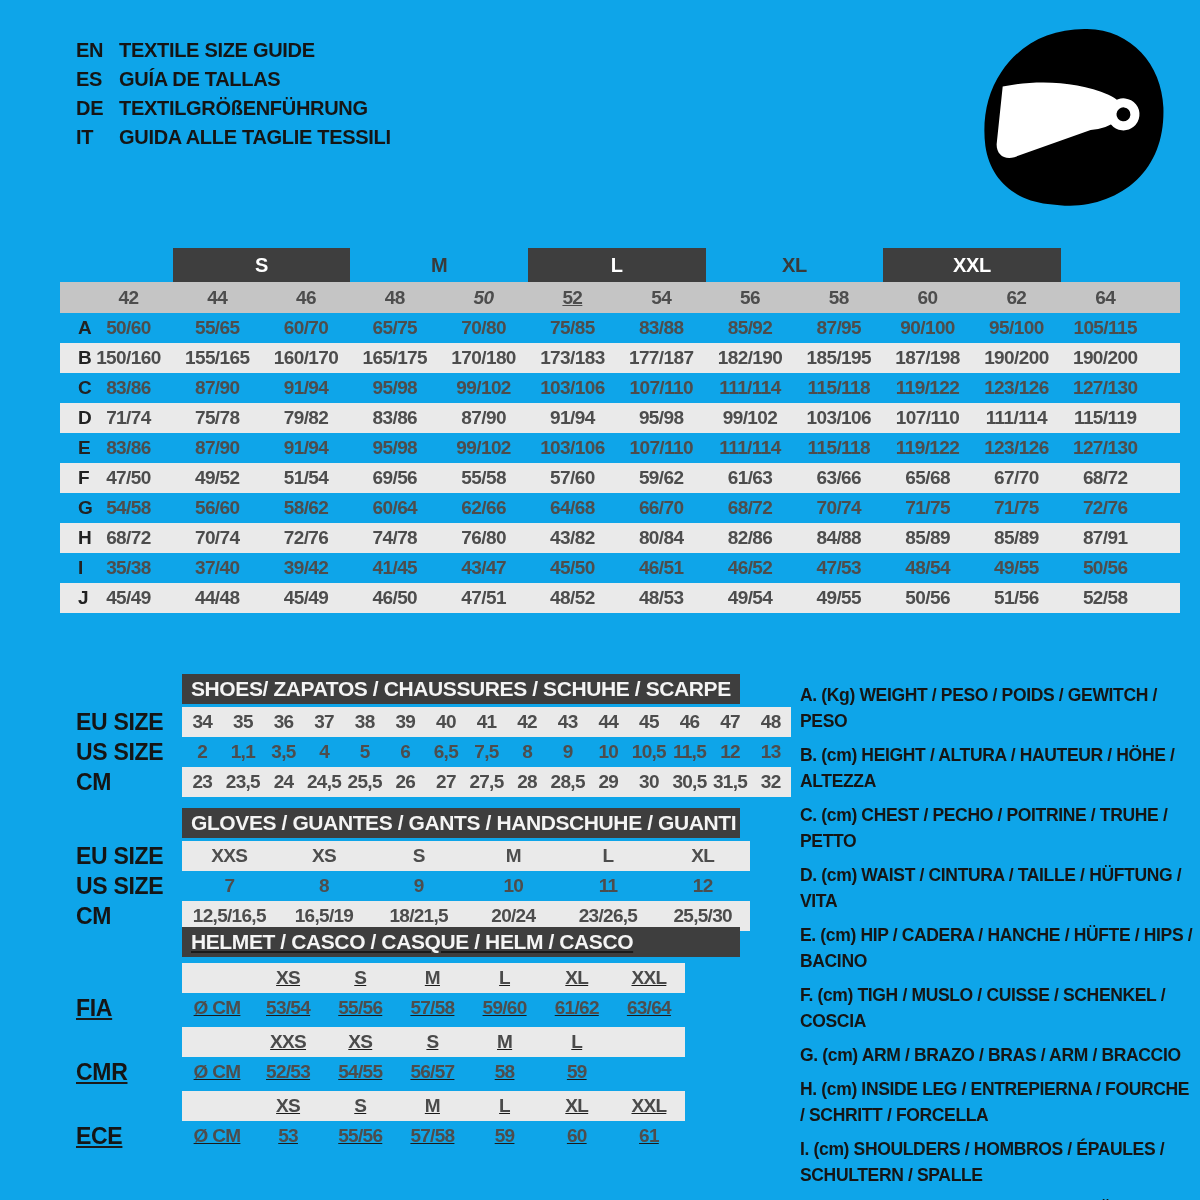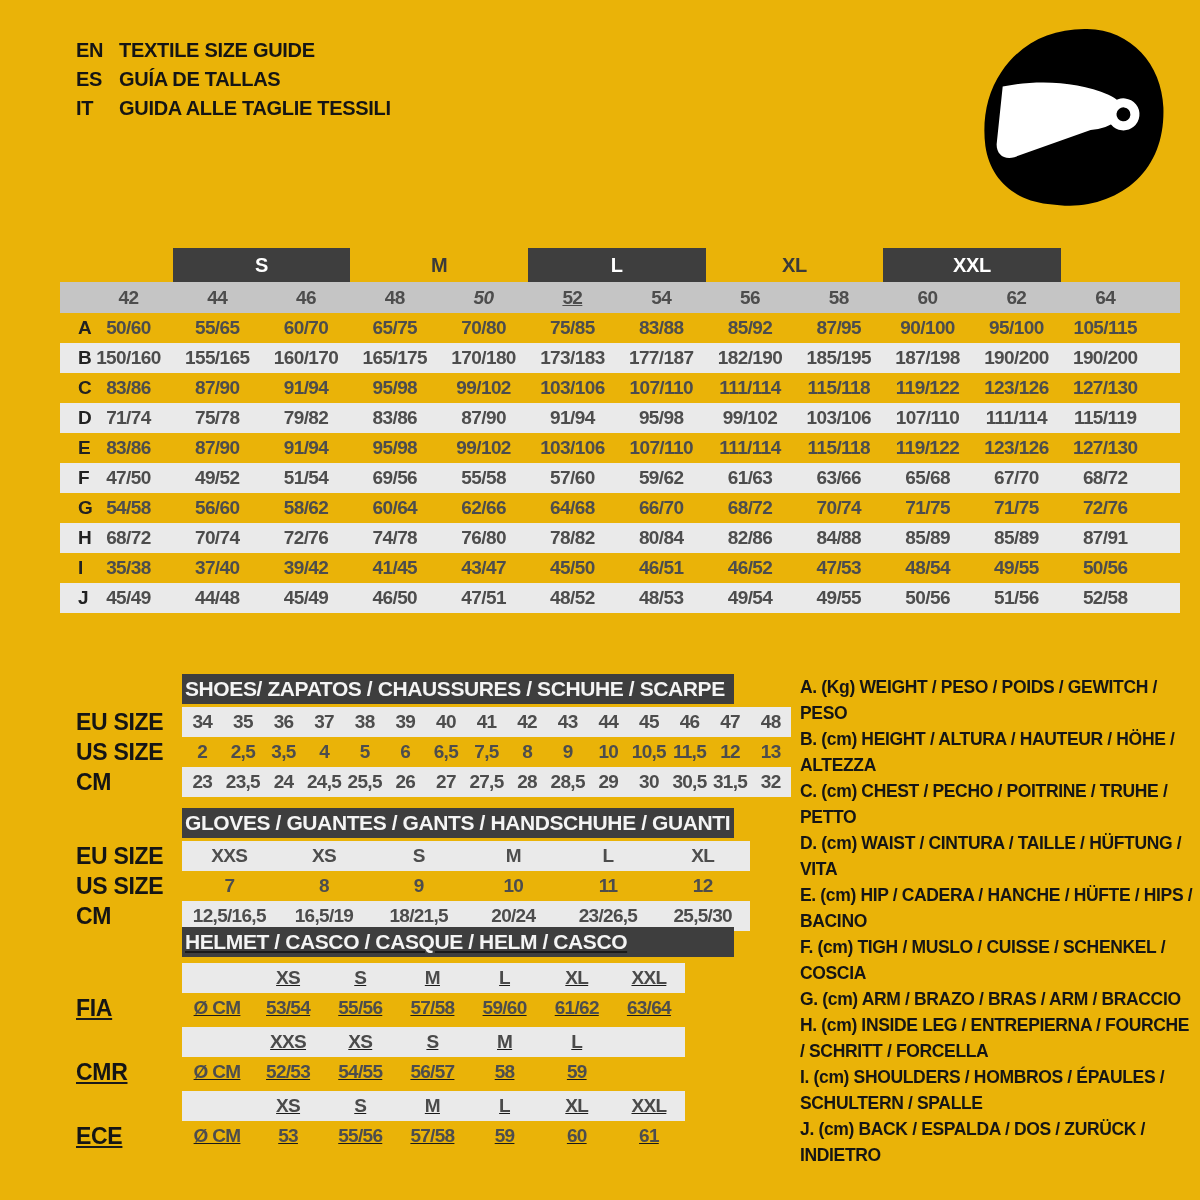--- a/index.html
+++ b/index.html
@@ -1,17 +1,17 @@
 <!DOCTYPE html>
 <html><head>
 <meta charset="utf-8">
 <style>
   html,body { margin:0; padding:0; background:#fff; }
   #canvas {
-    position:relative; width:1200px; height:1200px; background:#eab308;
+    position:relative; width:1200px; height:1200px; background:#0ea5e9;
     font-family:"Liberation Sans", sans-serif; font-weight:700; overflow:hidden;
     color:#1a1a1a;
   }
 
   
   .lang { position:absolute; left:76px; top:36px; }
   .lang-row { display:flex; height:29px; align-items:center; font-size:20px; letter-spacing:-0.3px; color:#151515; }
   .lang-code { width:43px; }
 
   
@@ -31,52 +31,56 @@
   .mt-letter { padding-left:18px; font-size:19px; color:#222; overflow:visible; }
   .mt-val { text-align:center; font-size:19px; letter-spacing:-0.6px; color:#4d4d4d; white-space:nowrap; }
 
   
   .bsec { position:absolute; left:76px; }
   #shoes-sec  { top:674px; width:716px; }
   #gloves-sec { top:808px; width:676px; }
   #helmet-sec { top:927px; width:612px;text-decoration:underline; }
 
   .bbar { margin-left:106px; width:549px; height:30px; background:#3e3e3e; color:#f4f4f4;
-          display:flex; align-items:center; padding-left:3px; font-size:21px; letter-spacing:-0.4px; }
+          display:flex; align-items:center; padding-left:9px; font-size:21px; letter-spacing:-0.4px; }
   .brow { display:flex; height:30px; }
   .blabel { width:106px; font-size:23px; letter-spacing:-0.3px; color:#151515; display:flex; align-items:center; }
   .bdata { display:grid; align-items:center; }
   .bdata.stripe { background:#eaeaea; }
   .bcell { text-align:center; font-size:19px; letter-spacing:-0.7px; color:#4d4d4d; white-space:nowrap; }
   .bcell.size { color:#4a4a4a; }
 
   #shoes-sec .bdata  { width:609px; grid-template-columns:repeat(15, 1fr); }
   #gloves-sec .bdata { width:568px; grid-template-columns:repeat(6, 1fr); }
   #helmet-sec .bdata { width:503px; grid-template-columns:70px repeat(6, 1fr); }
   #shoes-sec .brow.first, #gloves-sec .brow.first { margin-top:3px; }
   #helmet-sec .brow.gap { margin-top:6px; }
   #helmet-sec .brow.gap2 { margin-top:4px; }
 
   
   .legend { position:absolute; left:800px; top:674px; width:398px; }
-  .legend-item { font-size:17.5px; line-height:26px; letter-spacing:-0.35px; color:#151515; }
+  .legend-item { font-size:17.5px; line-height:26px; letter-spacing:-0.35px; color:#151515;margin-top:8px; }
 </style>
 </head>
 <body>
 
 <div id="canvas">
 
   <div class="lang">
       <div class="lang-row">
         <span class="lang-code">EN</span>
         <span class="lang-title">TEXTILE SIZE GUIDE</span>
       </div>
       <div class="lang-row">
         <span class="lang-code">ES</span>
         <span class="lang-title">GUÍA DE TALLAS</span>
+      </div>
+      <div class="lang-row">
+        <span class="lang-code">DE</span>
+        <span class="lang-title">TEXTILGRÖßENFÜHRUNG</span>
       </div>
       <div class="lang-row">
         <span class="lang-code">IT</span>
         <span class="lang-title">GUIDA ALLE TAGLIE TESSILI</span>
       </div>
     </div>
 
   <div class="helmet-logo">
     <svg width="200" height="192" viewBox="0 0 200 192">
       <g transform="rotate(6 100 96)">
@@ -228,21 +232,21 @@
           <div class="mt-val">71/75</div>
           <div class="mt-val">72/76</div>
         </div>
         <div class="mt-grid mt-row stripe">
           <div class="mt-letter">H</div>
           <div class="mt-val">68/72</div>
           <div class="mt-val">70/74</div>
           <div class="mt-val">72/76</div>
           <div class="mt-val">74/78</div>
           <div class="mt-val">76/80</div>
-          <div class="mt-val">78/82</div>
+          <div class="mt-val">43/82</div>
           <div class="mt-val">80/84</div>
           <div class="mt-val">82/86</div>
           <div class="mt-val">84/88</div>
           <div class="mt-val">85/89</div>
           <div class="mt-val">85/89</div>
           <div class="mt-val">87/91</div>
         </div>
         <div class="mt-grid mt-row">
           <div class="mt-letter">I</div>
           <div class="mt-val">35/38</div>
@@ -296,21 +300,21 @@
             <div class="bcell">45</div>
             <div class="bcell">46</div>
             <div class="bcell">47</div>
             <div class="bcell">48</div>
           </div>
         </div>
         <div class="brow">
           <div class="blabel">US SIZE</div>
           <div class="bdata">
             <div class="bcell">2</div>
-            <div class="bcell">2,5</div>
+            <div class="bcell">1,1</div>
             <div class="bcell">3,5</div>
             <div class="bcell">4</div>
             <div class="bcell">5</div>
             <div class="bcell">6</div>
             <div class="bcell">6,5</div>
             <div class="bcell">7,5</div>
             <div class="bcell">8</div>
             <div class="bcell">9</div>
             <div class="bcell">10</div>
             <div class="bcell">10,5</div>

